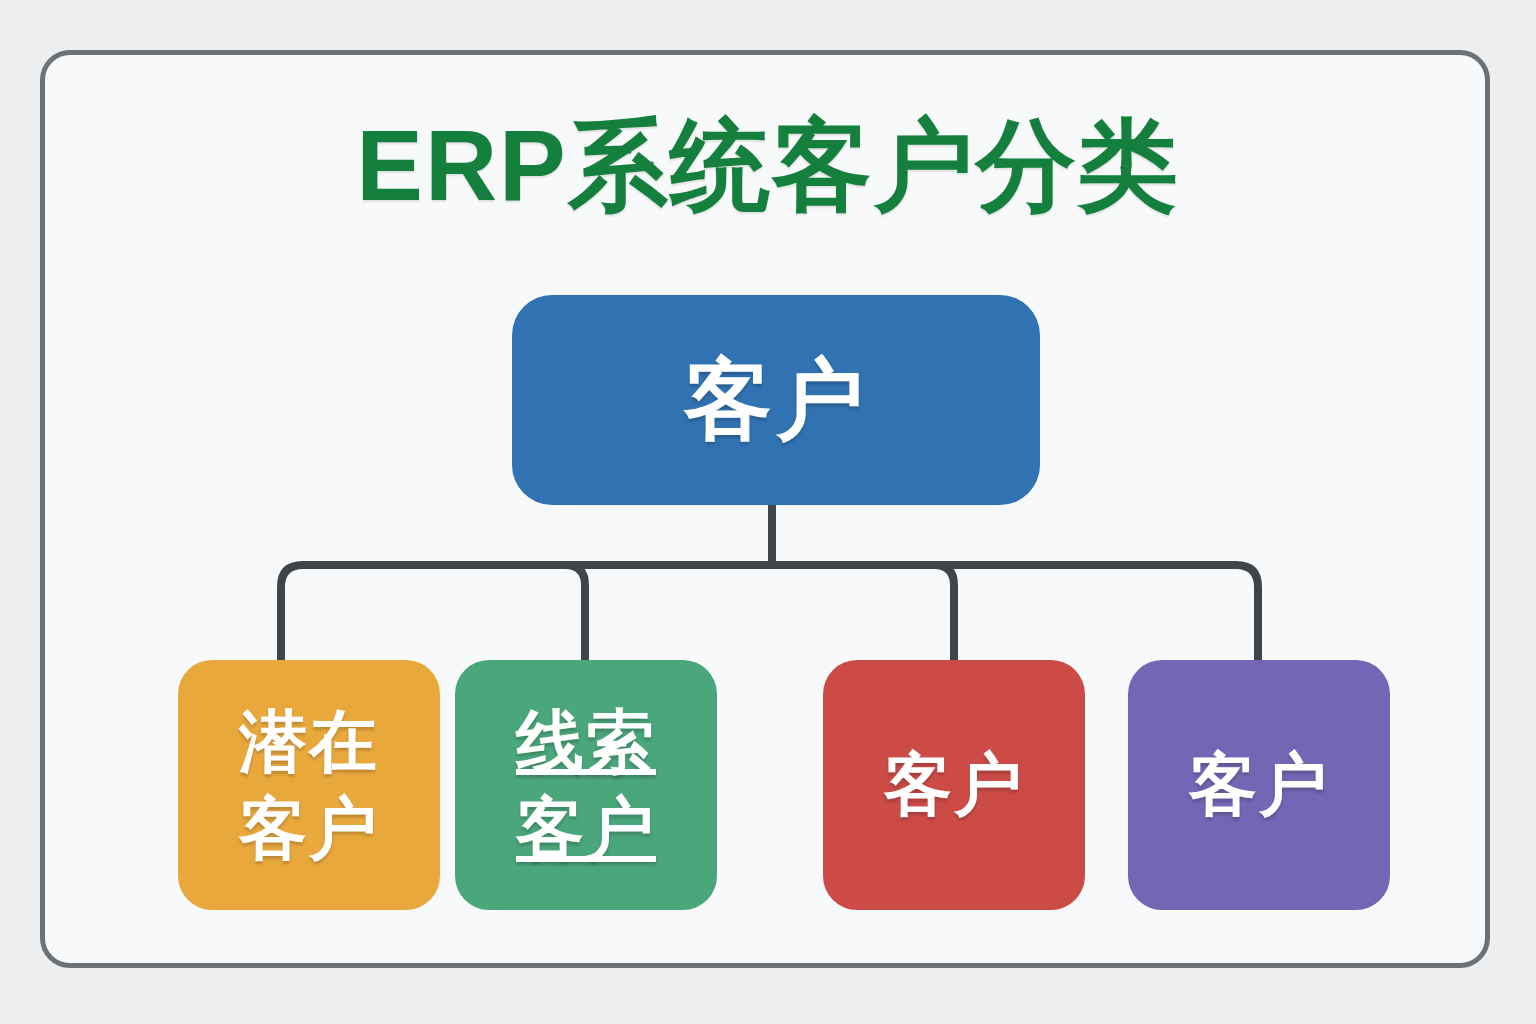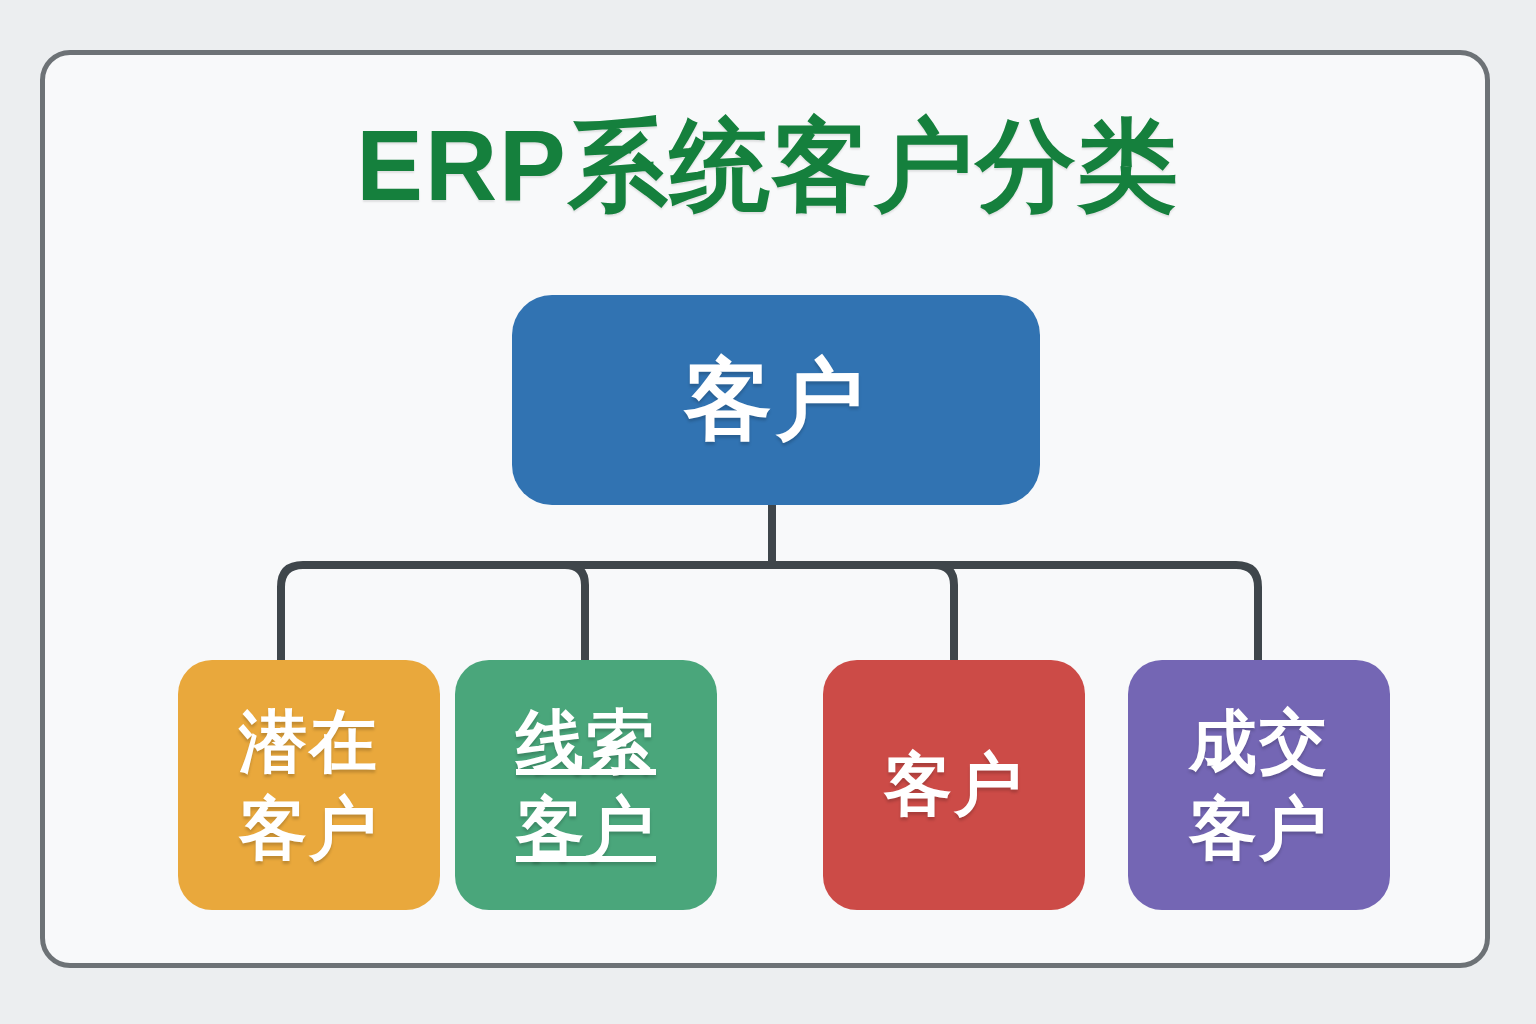--- a/index.html
+++ b/index.html
@@ -115,17 +115,16 @@
   <div class="node node-child node-child-1" style="background-color: rgb(74, 166, 123); text-decoration: underline;">
     <span class="node-line">线索</span>
     <span class="node-line">客户</span>
   </div>
 
   <div class="node node-child node-child-2" style="background-color: rgb(204, 75, 71);">
     <span class="node-line">客户</span>
   </div>
 
   <div class="node node-child node-child-3" style="background-color: rgb(116, 102, 180);">
-    <span class="node-line">成交</span>
     <span class="node-line">客户</span>
   </div>
 
 </div>
 
 </body></html>

